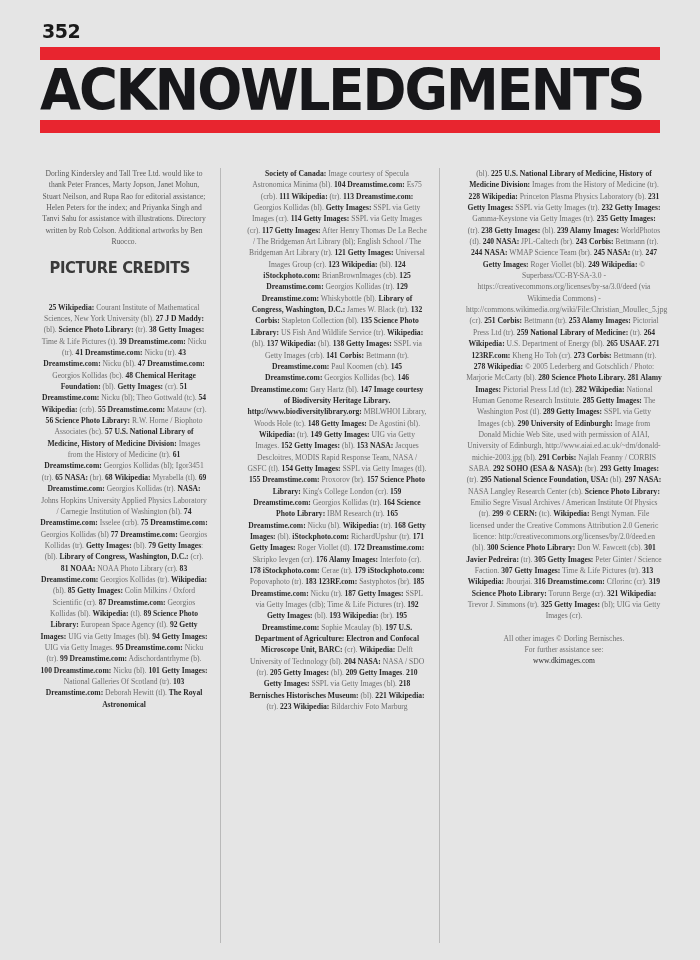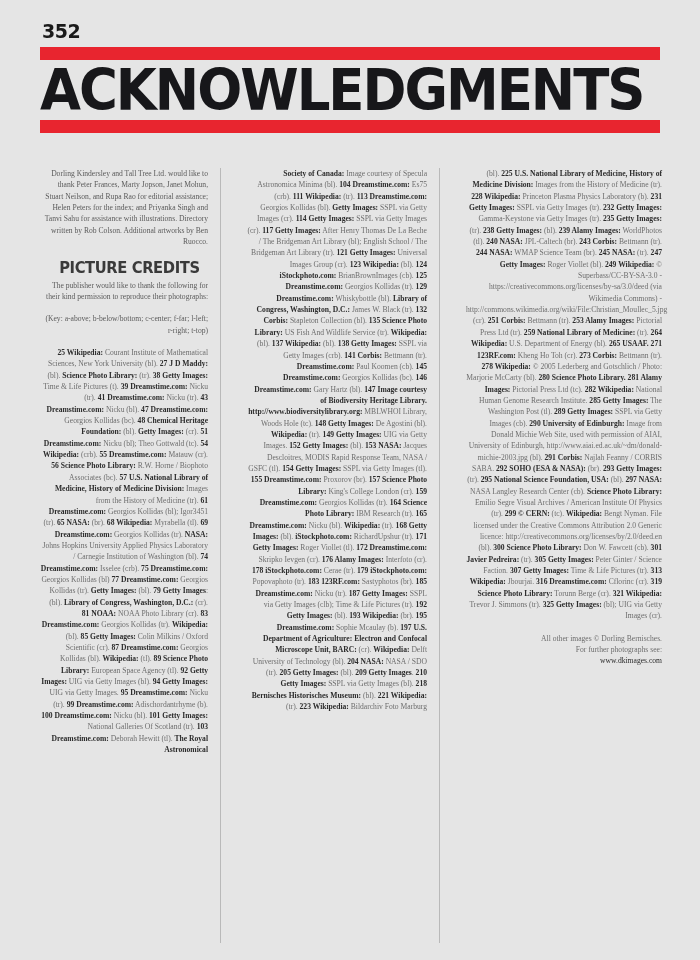--- a/index.html
+++ b/index.html
@@ -67,21 +67,21 @@
     height: 775px;
     display: flex;
     gap: 0;
   }
   .col {
     width: 183px;
     position: relative;
     font-size: 7.6px;
     line-height: 11.35px;
     color: #4a4a4a;
-    text-align: right;
+    text-align: center;
     font-family: "Liberation Serif", serif;
   }
   .col.c2, .col.c3 {
     padding-left: 26px;
     border-left: 1px solid #b9b9b9;
     width: 196px;
   }
   .col.c2 { margin-left: 12px; }
   .col.c3 { margin-left: 12px; }
 
@@ -124,34 +124,32 @@
     <div class="rule-red"></div>
     <h1 class="title">ACKNOWLEDGMENTS</h1>
     <div class="rule-red bottom"></div>
   </div>
 
   <div class="columns">
 
     <div class="col c1">
       <p class="para">Dorling Kindersley and Tall Tree Ltd. would like to thank Peter Frances, Marty Jopson, Janet Mohun, Stuart Neilson, and Rupa Rao for editorial assistance; Helen Peters for the index; and Priyanka Singh and Tanvi Sahu for assistance with illustrations. Directory written by Rob Colson. Additional artworks by Ben Ruocco.</p>
       <h2 class="section-head">PICTURE CREDITS</h2>
-      <p class="para">The publisher would like to thank the following for their kind permission to reproduce their photographs:</p>
       <div class="gap"></div>
-      <p class="para">(Key: a-above; b-below/bottom; c-center; f-far; l-left; r-right; t-top)</p>
       <div class="gap"></div>
       <p class="credits"><b>25 Wikipedia:</b> Courant Institute of Mathematical Sciences, New York University (bl). <b>27 J D Maddy:</b> (bl). <b>Science Photo Library:</b> (tr). <b>38 Getty Images:</b> Time &amp; Life Pictures (t). <b>39 Dreamstime.com:</b> Nicku (tr). <b>41 Dreamstime.com:</b> Nicku (tr). <b>43 Dreamstime.com:</b> Nicku (bl). <b>47 Dreamstime.com:</b> Georgios Kollidas (bc). <b>48 Chemical Heritage Foundation:</b> (bl). <b>Getty Images:</b> (cr). <b>51 Dreamstime.com:</b> Nicku (bl); Theo Gottwald (tc). <b>54 Wikipedia:</b> (crb). <b>55 Dreamstime.com:</b> Matauw (cr). <b>56 Science Photo Library:</b> R.W. Horne / Biophoto Associates (bc). <b>57 U.S. National Library of Medicine, History of Medicine Division:</b> Images from the History of Medicine (tr). <b>61 Dreamstime.com:</b> Georgios Kollidas (bl); Igor3451 (tr). <b>65 NASA:</b> (br). <b>68 Wikipedia:</b> Myrabella (tl). <b>69 Dreamstime.com:</b> Georgios Kollidas (tr). <b>NASA:</b> Johns Hopkins University Applied Physics Laboratory / Carnegie Institution of Washington (bl). <b>74 Dreamstime.com:</b> Isselee (crb). <b>75 Dreamstime.com:</b> Georgios Kollidas (bl) <b>77 Dreamstime.com:</b> Georgios Kollidas (tr). <b>Getty Images:</b> (bl). <b>79 Getty Images</b>: (bl). <b>Library of Congress, Washington, D.C.:</b> (cr). <b>81 NOAA:</b> NOAA Photo Library (cr). <b>83 Dreamstime.com:</b> Georgios Kollidas (tr). <b>Wikipedia:</b> (bl). <b>85 Getty Images:</b> Colin Milkins / Oxford Scientific (cr). <b>87 Dreamstime.com:</b> Georgios Kollidas (bl). <b>Wikipedia:</b> (tl). <b>89 Science Photo Library:</b> European Space Agency (tl). <b>92 Getty Images:</b> UIG via Getty Images (bl). <b>94 Getty Images:</b> UIG via Getty Images. <b>95 Dreamstime.com:</b> Nicku (tr). <b>99 Dreamstime.com:</b> Adischordantrhyme (b). <b>100 Dreamstime.com:</b> Nicku (bl). <b>101 Getty Images:</b> National Galleries Of Scotland (tr). <b>103 Dreamstime.com:</b> Deborah Hewitt (tl). <b>The Royal Astronomical</b></p>
     </div>
 
     <div class="col c2">
       <p class="credits"><b>Society of Canada:</b> Image courtesy of Specula Astronomica Minima (bl). <b>104 Dreamstime.com:</b> Es75 (crb). <b>111 Wikipedia:</b> (tr). <b>113 Dreamstime.com:</b> Georgios Kollidas (bl). <b>Getty Images:</b> SSPL via Getty Images (cr). <b>114 Getty Images:</b> SSPL via Getty Images (cr). <b>117 Getty Images:</b> After Henry Thomas De La Beche / The Bridgeman Art Library (bl); English School / The Bridgeman Art Library (tr). <b>121 Getty Images:</b> Universal Images Group (cr). <b>123 Wikipedia:</b> (bl). <b>124 iStockphoto.com:</b> BrianBrownImages (cb). <b>125 Dreamstime.com:</b> Georgios Kollidas (tr). <b>129 Dreamstime.com:</b> Whiskybottle (bl). <b>Library of Congress, Washington, D.C.:</b> James W. Black (tr). <b>132 Corbis:</b> Stapleton Collection (bl). <b>135 Science Photo Library:</b> US Fish And Wildlife Service (tr). <b>Wikipedia:</b> (bl). <b>137 Wikipedia:</b> (bl). <b>138 Getty Images:</b> SSPL via Getty Images (crb). <b>141 Corbis:</b> Bettmann (tr). <b>Dreamstime.com:</b> Paul Koomen (cb). <b>145 Dreamstime.com:</b> Georgios Kollidas (bc). <b>146 Dreamstime.com:</b> Gary Hartz (bl). <b>147 Image courtesy of Biodiversity Heritage Library. http://www.biodiversitylibrary.org:</b> MBLWHOI Library, Woods Hole (tc). <b>148 Getty Images:</b> De Agostini (bl). <b>Wikipedia:</b> (tr). <b>149 Getty Images:</b> UIG via Getty Images. <b>152 Getty Images:</b> (bl). <b>153 NASA:</b> Jacques Descloitres, MODIS Rapid Response Team, NASA / GSFC (tl). <b>154 Getty Images:</b> SSPL via Getty Images (tl). <b>155 Dreamstime.com:</b> Proxorov (br). <b>157 Science Photo Library:</b> King's College London (cr). <b>159 Dreamstime.com:</b> Georgios Kollidas (tr). <b>164 Science Photo Library:</b> IBM Research (tr). <b>165 Dreamstime.com:</b> Nicku (bl). <b>Wikipedia:</b> (tr). <b>168 Getty Images:</b> (bl). <b>iStockphoto.com:</b> RichardUpshur (tr). <b>171 Getty Images:</b> Roger Viollet (tl). <b>172 Dreamstime.com:</b> Skripko Ievgen (cr). <b>176 Alamy Images:</b> Interfoto (cr). <b>178 iStockphoto.com:</b> Cerae (tr). <b>179 iStockphoto.com:</b> Popovaphoto (tr). <b>183 123RF.com:</b> Sastyphotos (br). <b>185 Dreamstime.com:</b> Nicku (tr). <b>187 Getty Images:</b> SSPL via Getty Images (clb); Time &amp; Life Pictures (tr). <b>192 Getty Images:</b> (bl). <b>193 Wikipedia:</b> (br). <b>195 Dreamstime.com:</b> Sophie Mcaulay (b). <b>197 U.S. Department of Agriculture: Electron and Confocal Microscope Unit, BARC:</b> (cr). <b>Wikipedia:</b> Delft University of Technology (bl). <b>204 NASA:</b> NASA / SDO (tr). <b>205 Getty Images:</b> (bl). <b>209 Getty Images</b>. <b>210 Getty Images:</b> SSPL via Getty Images (bl). <b>218 Bernisches Historisches Museum:</b> (bl). <b>221 Wikipedia:</b> (tr). <b>223 Wikipedia:</b> Bildarchiv Foto Marburg</p>
     </div>
 
     <div class="col c3">
       <p class="credits">(bl). <b>225 U.S. National Library of Medicine, History of Medicine Division:</b> Images from the History of Medicine (tr). <b>228 Wikipedia:</b> Princeton Plasma Physics Laboratory (b). <b>231 Getty Images:</b> SSPL via Getty Images (tr). <b>232 Getty Images:</b> Gamma-Keystone via Getty Images (tr). <b>235 Getty Images:</b> (tr). <b>238 Getty Images:</b> (bl). <b>239 Alamy Images:</b> WorldPhotos (tl). <b>240 NASA:</b> JPL-Caltech (br). <b>243 Corbis:</b> Bettmann (tr). <b>244 NASA:</b> WMAP Science Team (br). <b>245 NASA:</b> (tr). <b>247 Getty Images:</b> Roger Viollet (bl). <b>249 Wikipedia:</b> © Superbass/CC-BY-SA-3.0 - https://creativecommons.org/licenses/by-sa/3.0/deed (via Wikimedia Commons) - http://commons.wikimedia.org/wiki/File:Christian_Moullec_5.jpg (cr). <b>251 Corbis:</b> Bettmann (tr). <b>253 Alamy Images:</b> Pictorial Press Ltd (tr). <b>259 National Library of Medicine:</b> (tr). <b>264 Wikipedia:</b> U.S. Department of Energy (bl). <b>265 USAAF. 271 123RF.com:</b> Kheng Ho Toh (cr). <b>273 Corbis:</b> Bettmann (tr). <b>278 Wikipedia:</b> © 2005 Lederberg and Gotschlich / Photo: Marjorie McCarty (bl). <b>280 Science Photo Library. 281 Alamy Images:</b> Pictorial Press Ltd (tc). <b>282 Wikipedia:</b> National Human Genome Research Institute. <b>285 Getty Images:</b> The Washington Post (tl). <b>289 Getty Images:</b> SSPL via Getty Images (cb). <b>290 University of Edinburgh:</b> Image from Donald Michie Web Site, used with permission of AIAI, University of Edinburgh, http://www.aiai.ed.ac.uk/~dm/donald-michie-2003.jpg (bl). <b>291 Corbis:</b> Najlah Feanny / CORBIS SABA. <b>292 SOHO (ESA &amp; NASA):</b> (br). <b>293 Getty Images:</b> (tr). <b>295 National Science Foundation, USA:</b> (bl). <b>297 NASA:</b> NASA Langley Research Center (cb). <b>Science Photo Library:</b> Emilio Segre Visual Archives / American Institute Of Physics (tr). <b>299 © CERN:</b> (tc). <b>Wikipedia:</b> Bengt Nyman. File licensed under the Creative Commons Attribution 2.0 Generic licence: http://creativecommons.org/licenses/by/2.0/deed.en (bl). <b>300 Science Photo Library:</b> Don W. Fawcett (cb). <b>301 Javier Pedreira:</b> (tr). <b>305 Getty Images:</b> Peter Ginter / Science Faction. <b>307 Getty Images:</b> Time &amp; Life Pictures (tr). <b>313 Wikipedia:</b> Jbourjai. <b>316 Dreamstime.com:</b> Cflorinc (cr). <b>319 Science Photo Library:</b> Torunn Berge (cr). <b>321 Wikipedia:</b> Trevor J. Simmons (tr). <b>325 Getty Images:</b> (bl); UIG via Getty Images (cr).</p>
       <p class="footer-note">
         <span>All other images © Dorling Bernisches.</span><br>
-        <span>For further photographs see:</span><br>
+        <span>For further assistance see:</span><br>
         <span class="footer-url">www.dkimages.com</span>
       </p>
     </div>
 
   </div>
 </div>
 
 </body></html>

